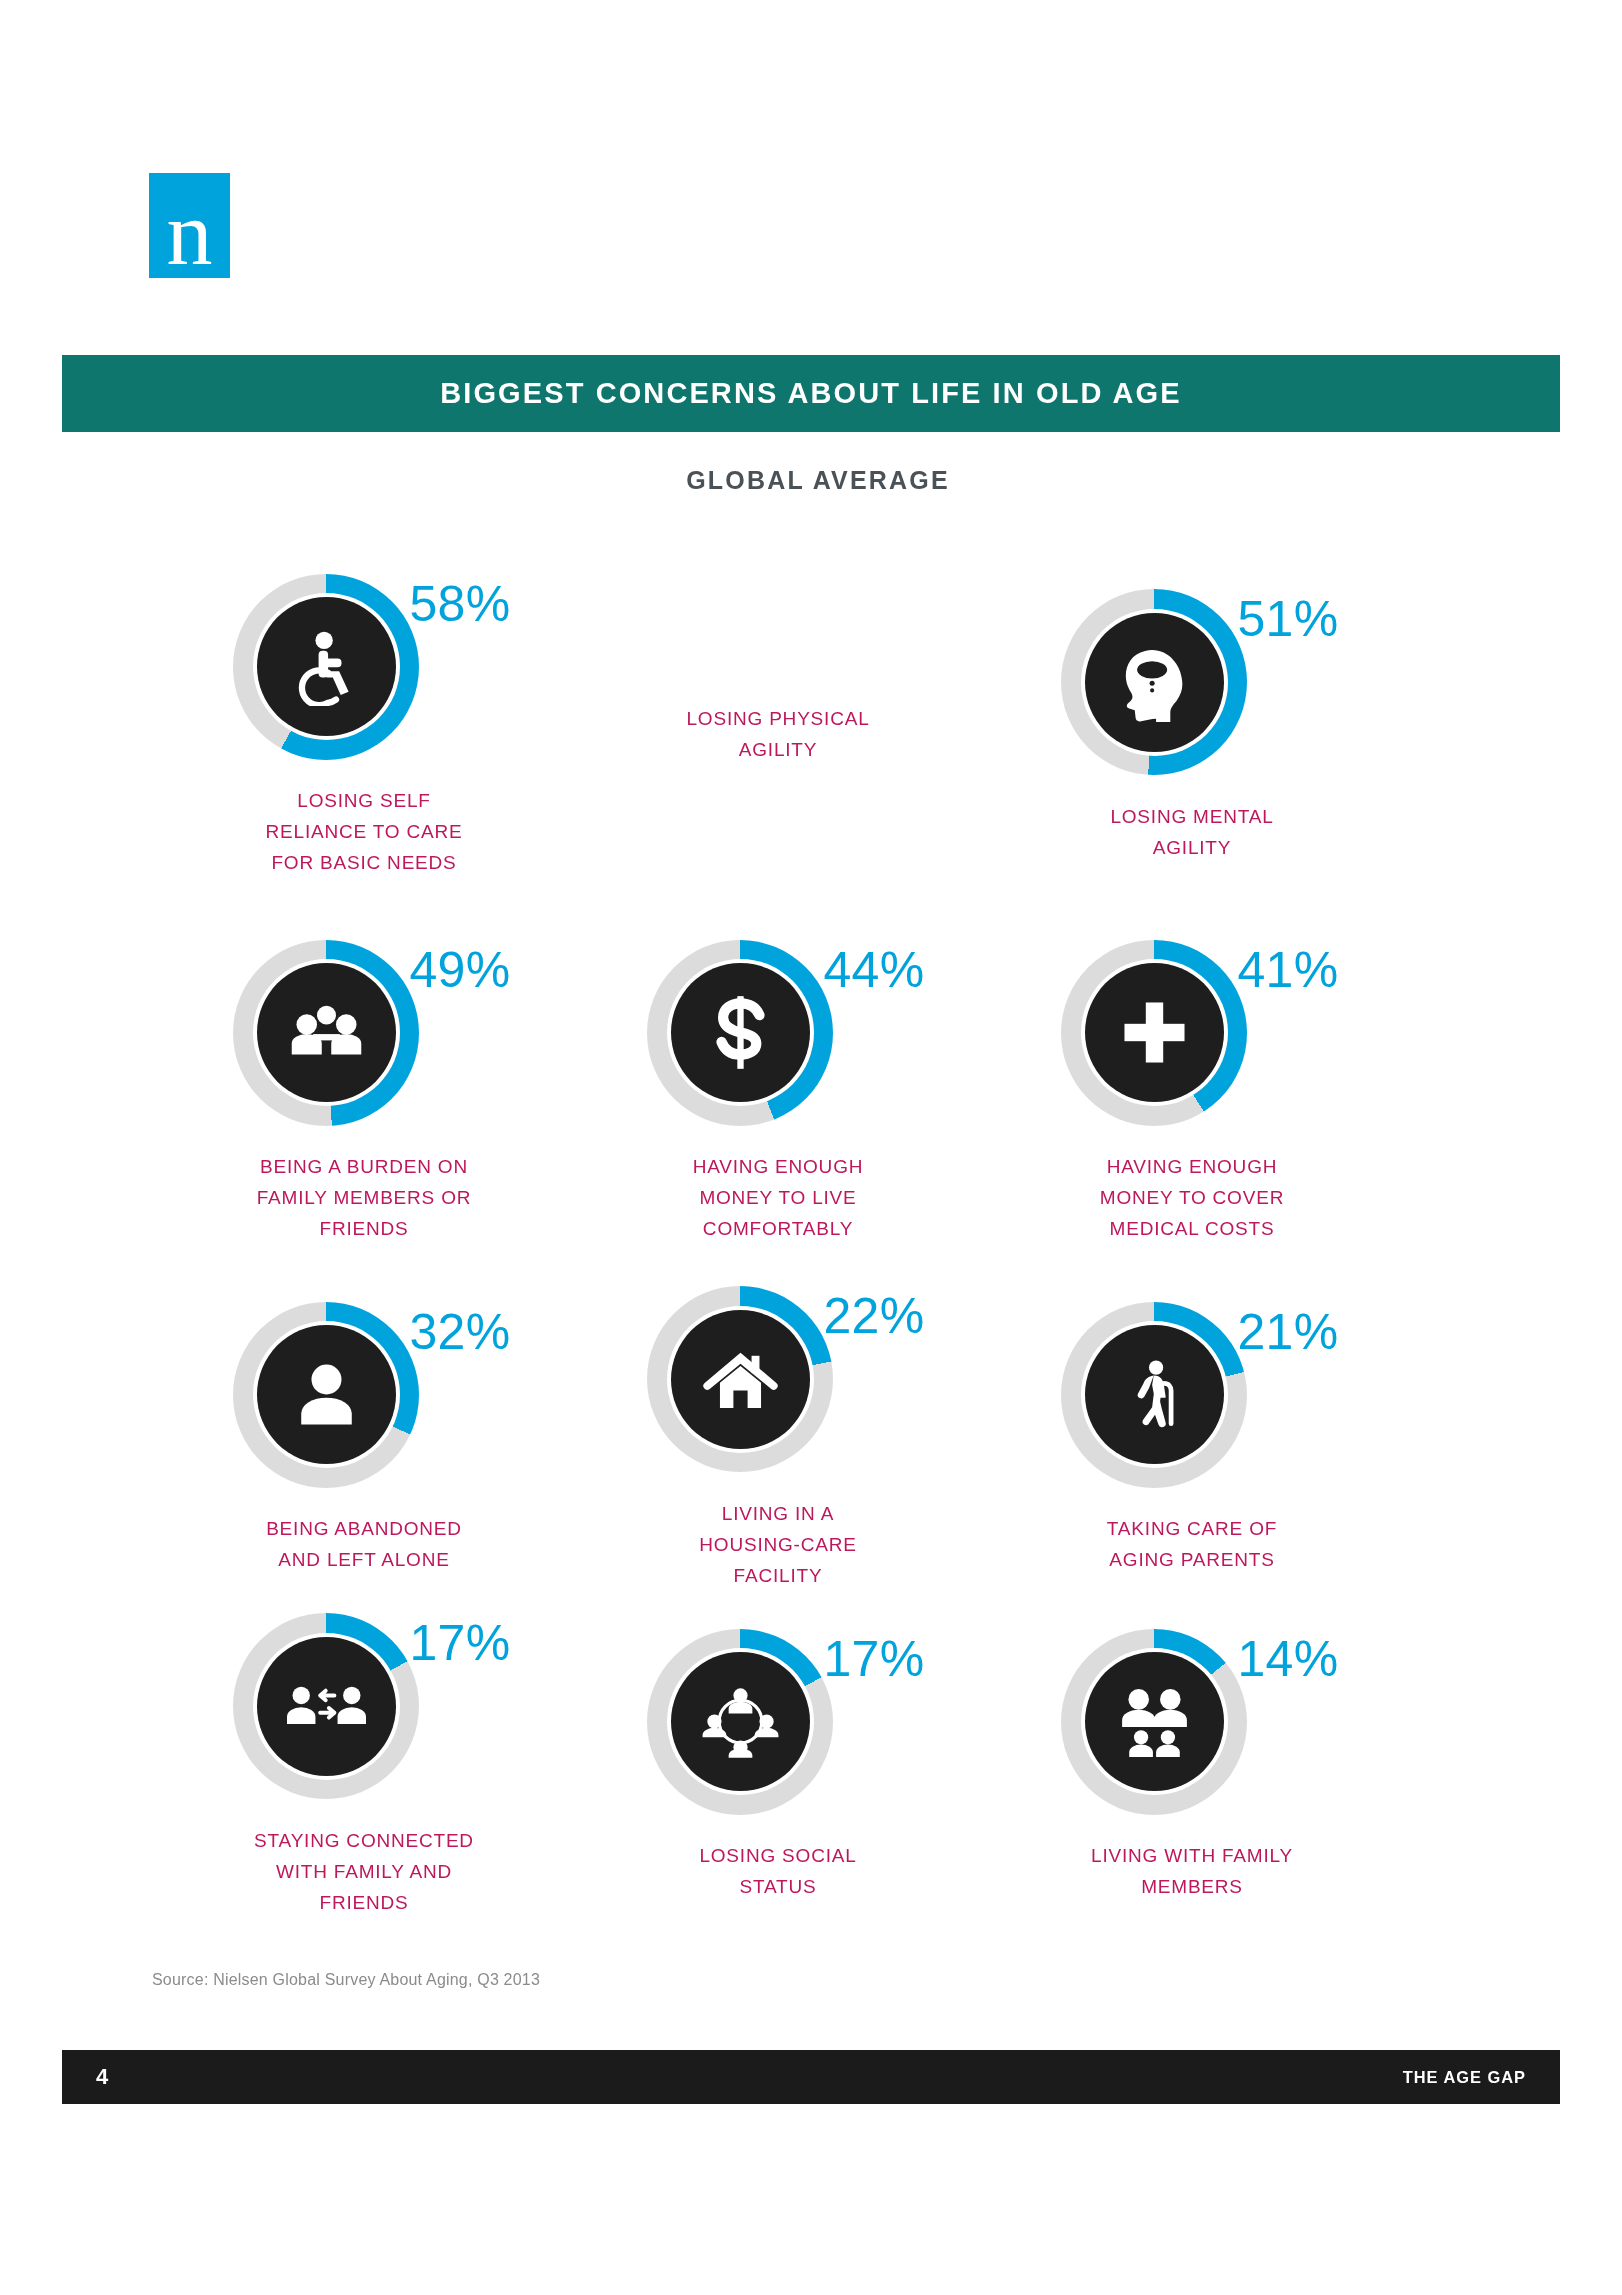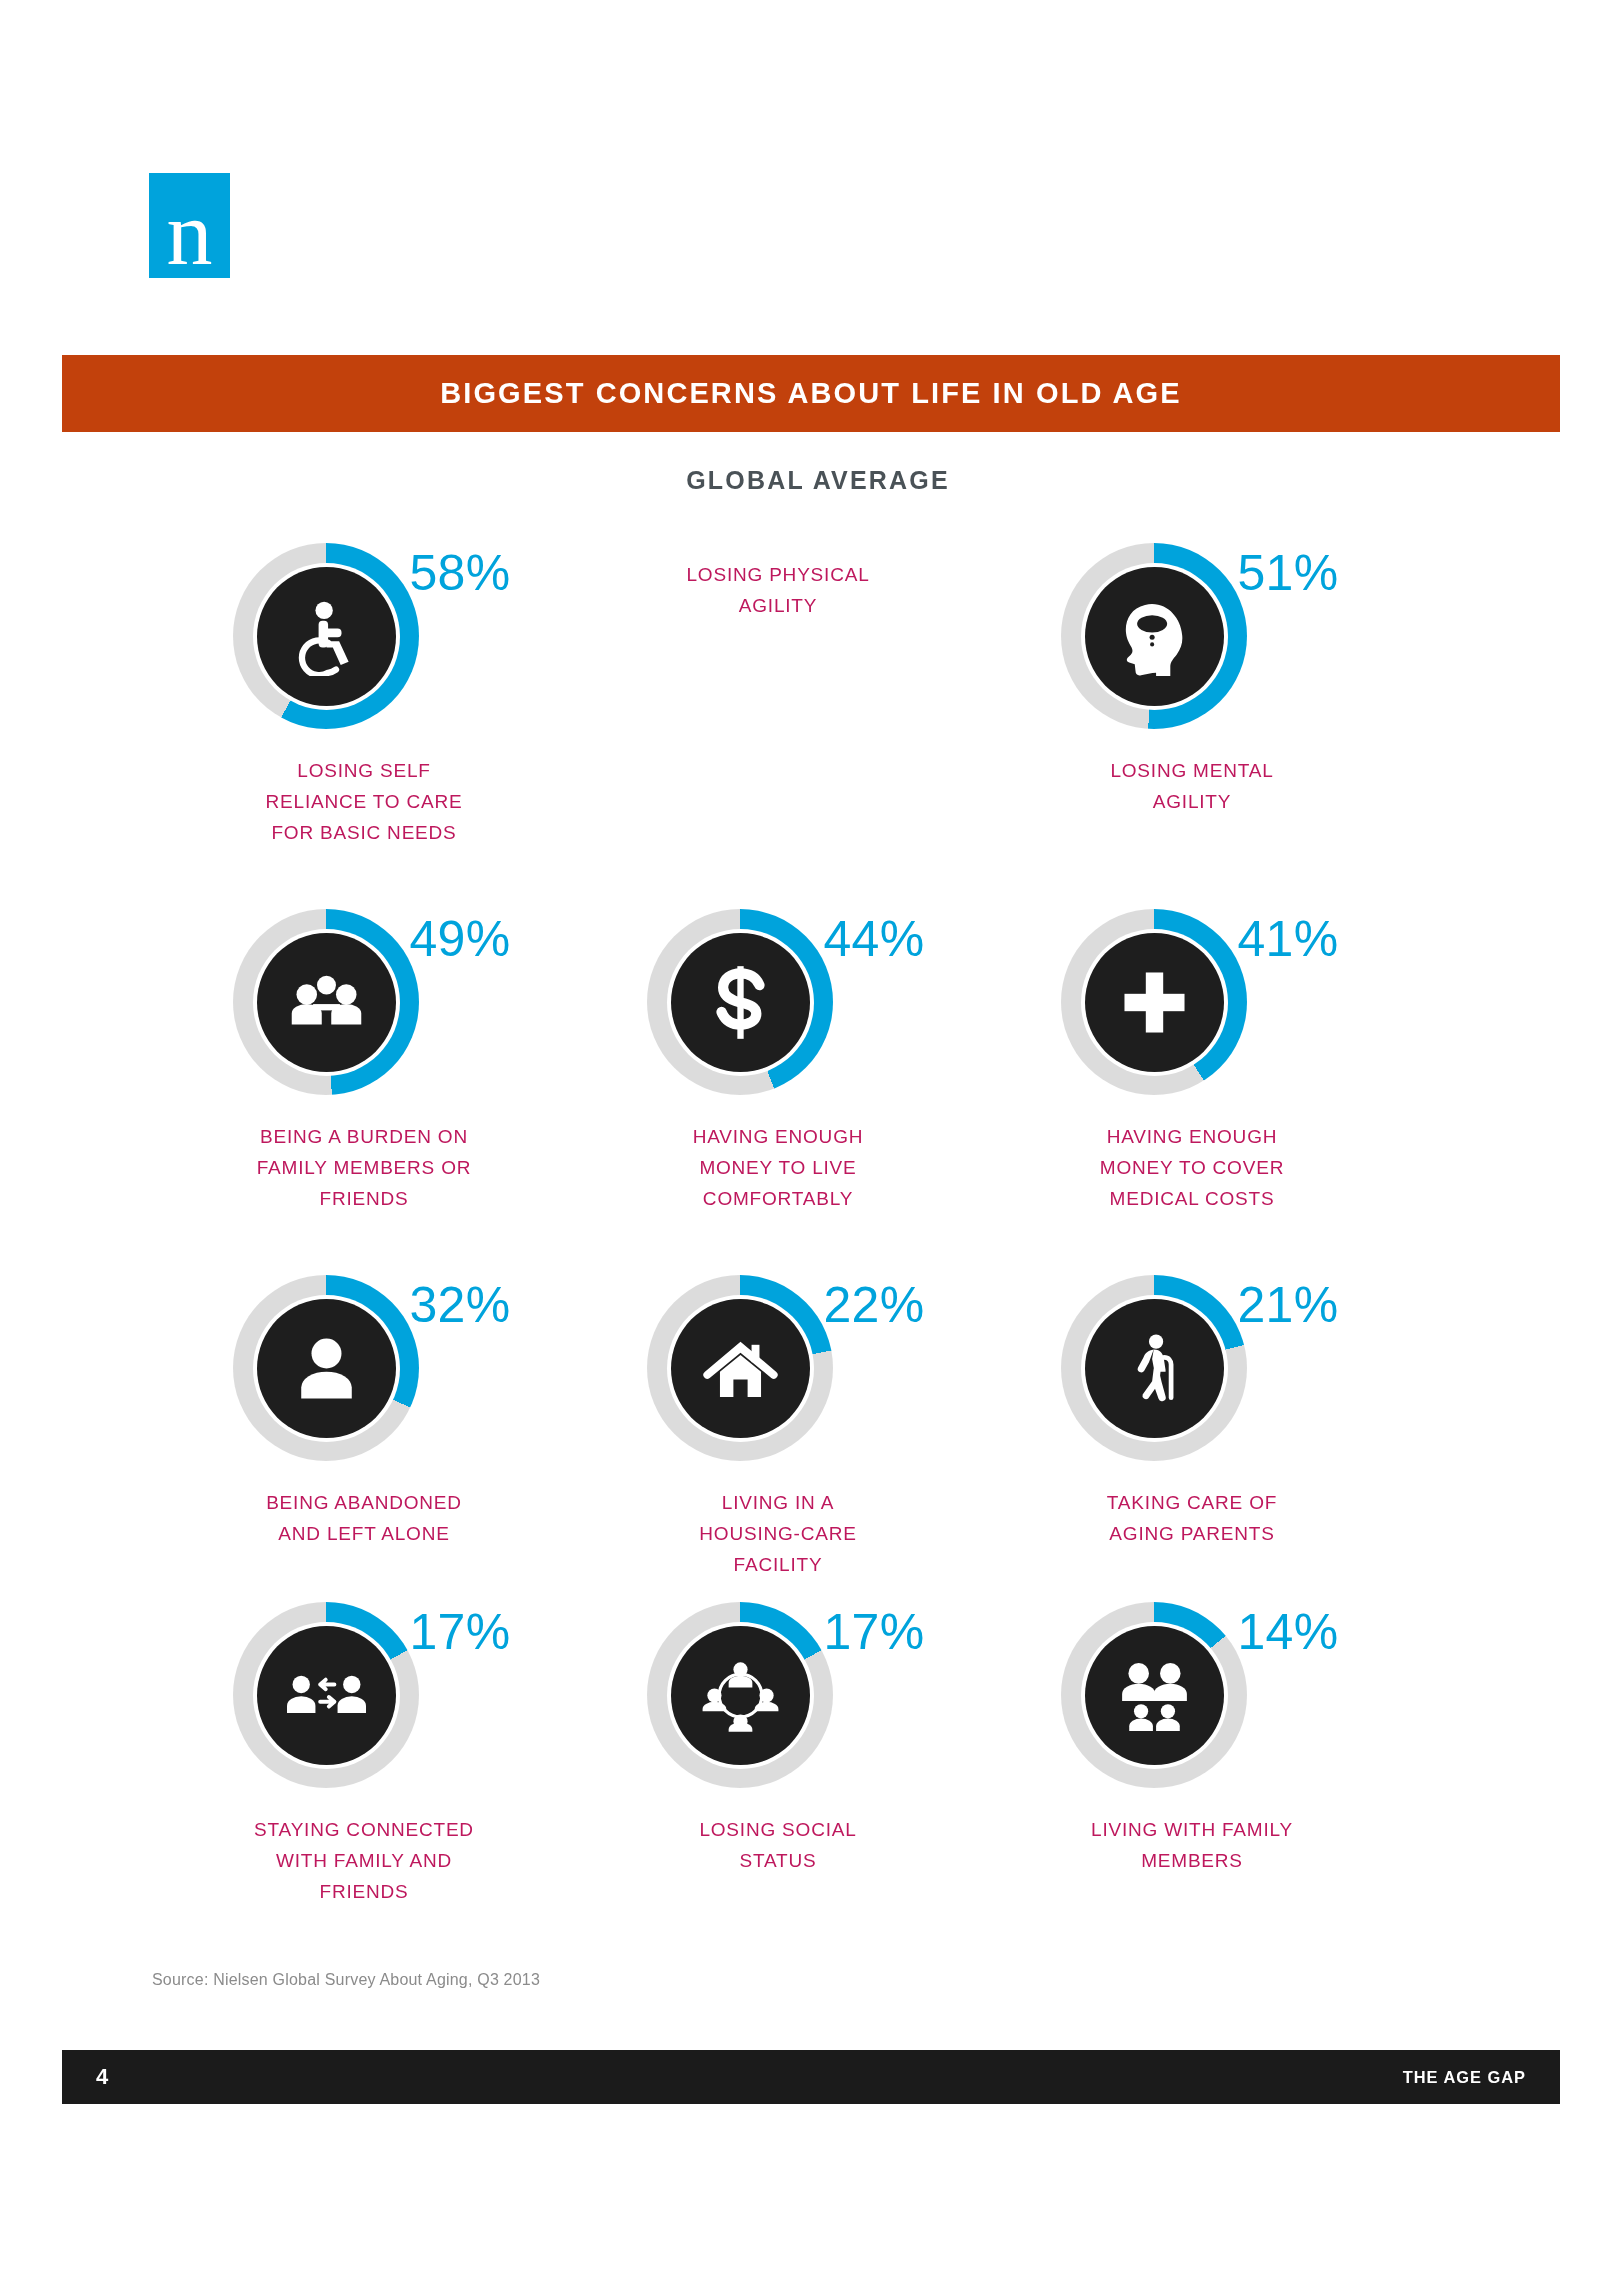--- a/index.html
+++ b/index.html
@@ -36,21 +36,21 @@
     top: 7.9px;
   }
 
   
   #title-bar {
     position: absolute;
     left: 62px;
     top: 355px;
     width: 1498px;
     height: 77px;
-    background: #c2410c;
+    background: #0f766e;
     display: flex;
     align-items: center;
     justify-content: center;
   }
   #title-bar .title-text {
     color: #ffffff;
     font-size: 29px;
     font-weight: bold;
     letter-spacing: 2.1px;
   }
@@ -72,20 +72,21 @@
   
   #grid {
     position: absolute;
     left: 157px;
     top: 543px;
     width: 1309px;
   }
   .row {
     display: flex;
     width: 100%;
+    align-items: center;
   }
   .cell {
     width: 414px;
     position: relative;
     display: flex;
     flex-direction: column;
     align-items: center;
   }
   .row-1 { height: 366px; }
   .row-2 { height: 366px; }

